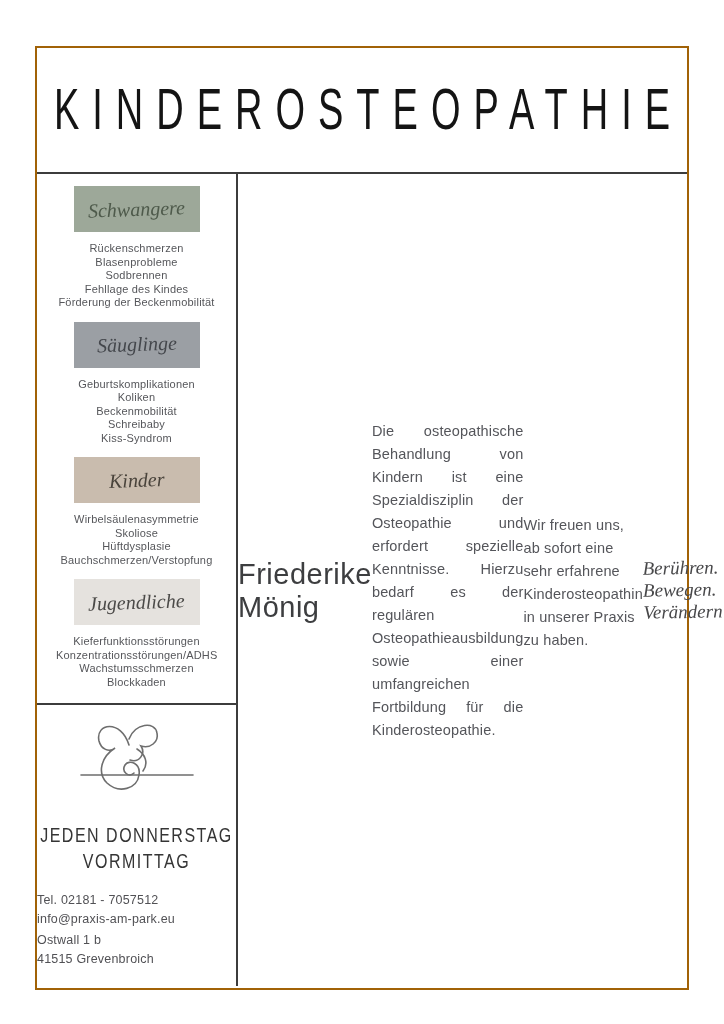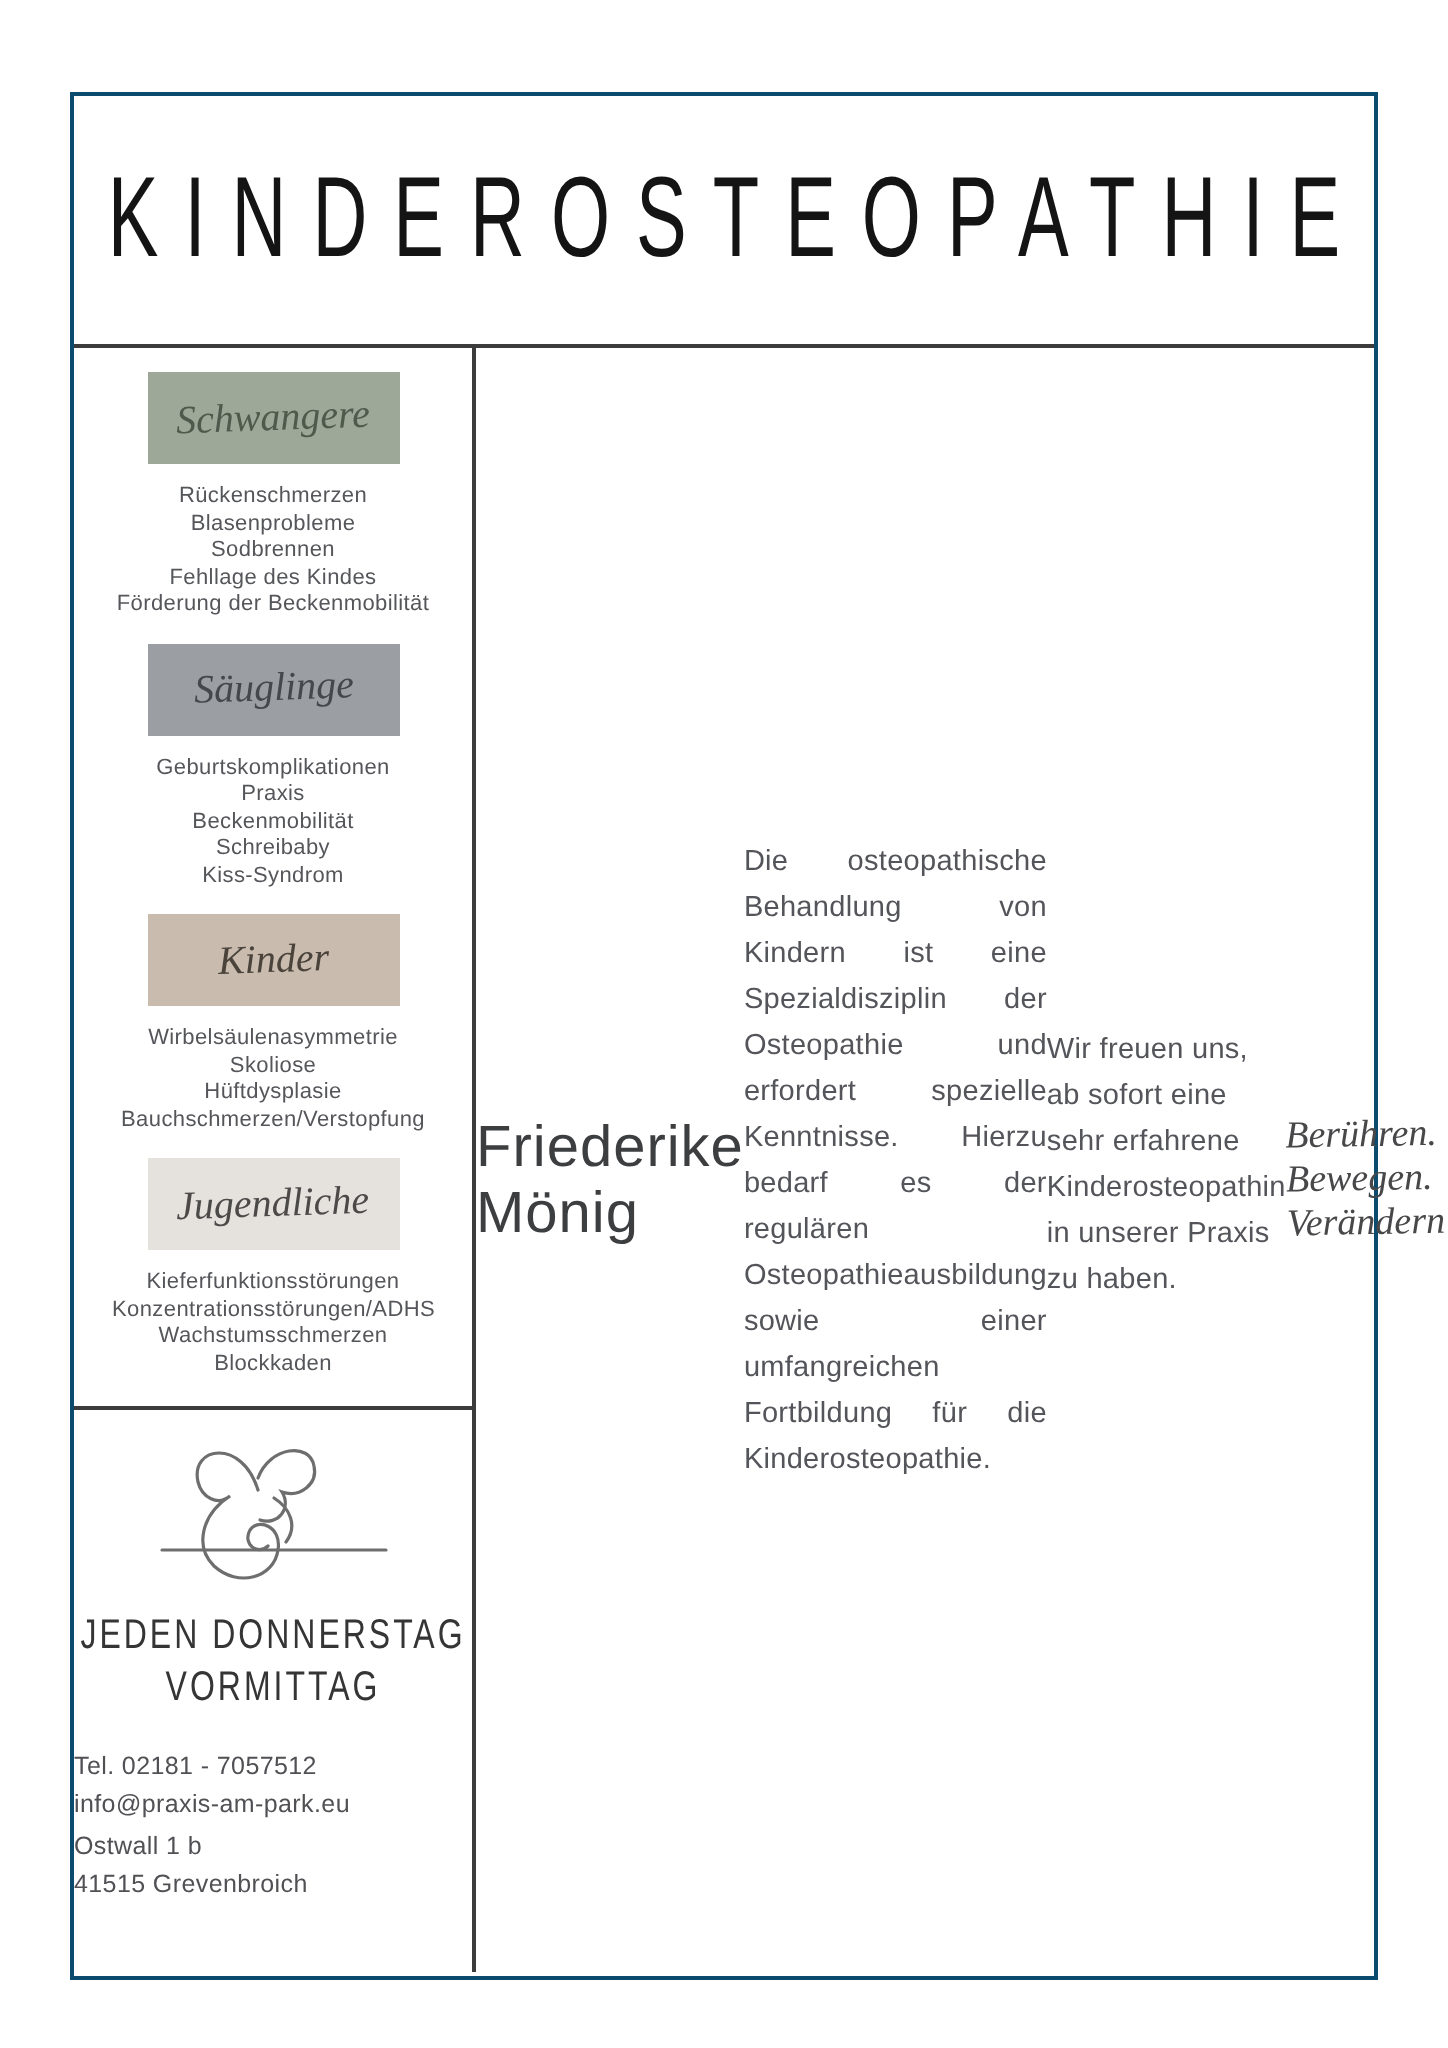--- a/index.html
+++ b/index.html
@@ -1,18 +1,18 @@
 <!DOCTYPE html>
 <html lang="de"><head>
 <meta charset="utf-8">
 <style>
   html,body{margin:0;padding:0;background:#ffffff;}
   body{width:724px;height:1024px;position:relative;font-family:"Liberation Sans",sans-serif;overflow:hidden;}
 
-  .frame{position:absolute;left:35px;top:46px;width:654px;height:944px;border:2px solid #0c4a6e;box-sizing:border-box;background:#fff;}
+  .frame{position:absolute;left:35px;top:46px;width:654px;height:944px;border:2px solid #a16207;box-sizing:border-box;background:#fff;}
 
   
   .header{height:126px;border-bottom:2px solid #3c3c3c;box-sizing:border-box;display:flex;align-items:center;justify-content:center;}
   .page-title{display:inline-block;font-size:38px;font-weight:400;color:#141414;letter-spacing:13px;transform:scaleY(1.5);transform-origin:center;white-space:nowrap;text-indent:13px;}
 
   
   .content{display:flex;height:812px;}
   .sidebar{width:201px;border-right:2px solid #3c3c3c;box-sizing:border-box;text-align:center;}
   .main{flex:1;display:flex;flex-direction:row;align-items:center;}
 
@@ -22,21 +22,21 @@
   .sec-0 .sec-box{background:#9da899;} .sec-0 .sec-label{color:#4e5a4b;}
   .sec-1 .sec-box{background:#9b9fa4;} .sec-1 .sec-label{color:#44474c;}
   .sec-2 .sec-box{background:#c9bcae;} .sec-2 .sec-label{color:#49433b;}
   .sec-3 .sec-box{background:#e5e2de;} .sec-3 .sec-label{color:#4b4a48;}
   .sec-list{list-style:none;margin:10px 0 0;padding:0 19px;font-size:11px;line-height:13.5px;color:#55565a;letter-spacing:.2px;}
   .sec-list li{margin:0;}
 
   .sidebar-divider{border-top:2px solid #3c3c3c;margin-top:14px;}
 
   .figure-wrap{margin-top:10px;}
-  .schedule{margin-top:0;color:#353535;}
+  .schedule{margin-top:18px;color:#353535;}
   .schedule div{display:block;font-size:16px;letter-spacing:1.5px;line-height:26px;transform:scaleY(1.3);transform-origin:center;}
   .contact{margin-top:16px;text-align:left;font-size:12.5px;color:#515155;letter-spacing:.2px;}
   .contact div{line-height:19px;}
   .contact .gap{margin-top:2px;}
 
   
   .heading{margin-top:22px;font-size:29px;font-weight:400;color:#3d3e40;letter-spacing:.5px;}
   .para{width:385px;margin-top:16px;font-size:14.5px;line-height:23px;color:#54555a;text-align:justify;letter-spacing:.15px;hyphens:auto;-webkit-hyphens:auto;}
   .para.second{margin-top:20px;text-align:left;}
   .tagline{margin-top:20px;font-family:"Liberation Serif",serif;font-style:italic;font-size:19px;color:#48484a;transform:rotate(-1deg);}
@@ -69,21 +69,21 @@
           <li>Förderung der Beckenmobilität</li>
         </ul>
       </div>
 
       <div class="sec sec-1">
         <div class="sec-box">
           <span class="sec-label">Säuglinge</span>
         </div>
         <ul class="sec-list">
           <li>Geburtskomplikationen</li>
-          <li>Praxis</li>
+          <li>Koliken</li>
           <li>Beckenmobilität</li>
           <li>Schreibaby</li>
           <li>Kiss-Syndrom</li>
         </ul>
       </div>
 
       <div class="sec sec-2">
         <div class="sec-box">
           <span class="sec-label">Kinder</span>
         </div>

